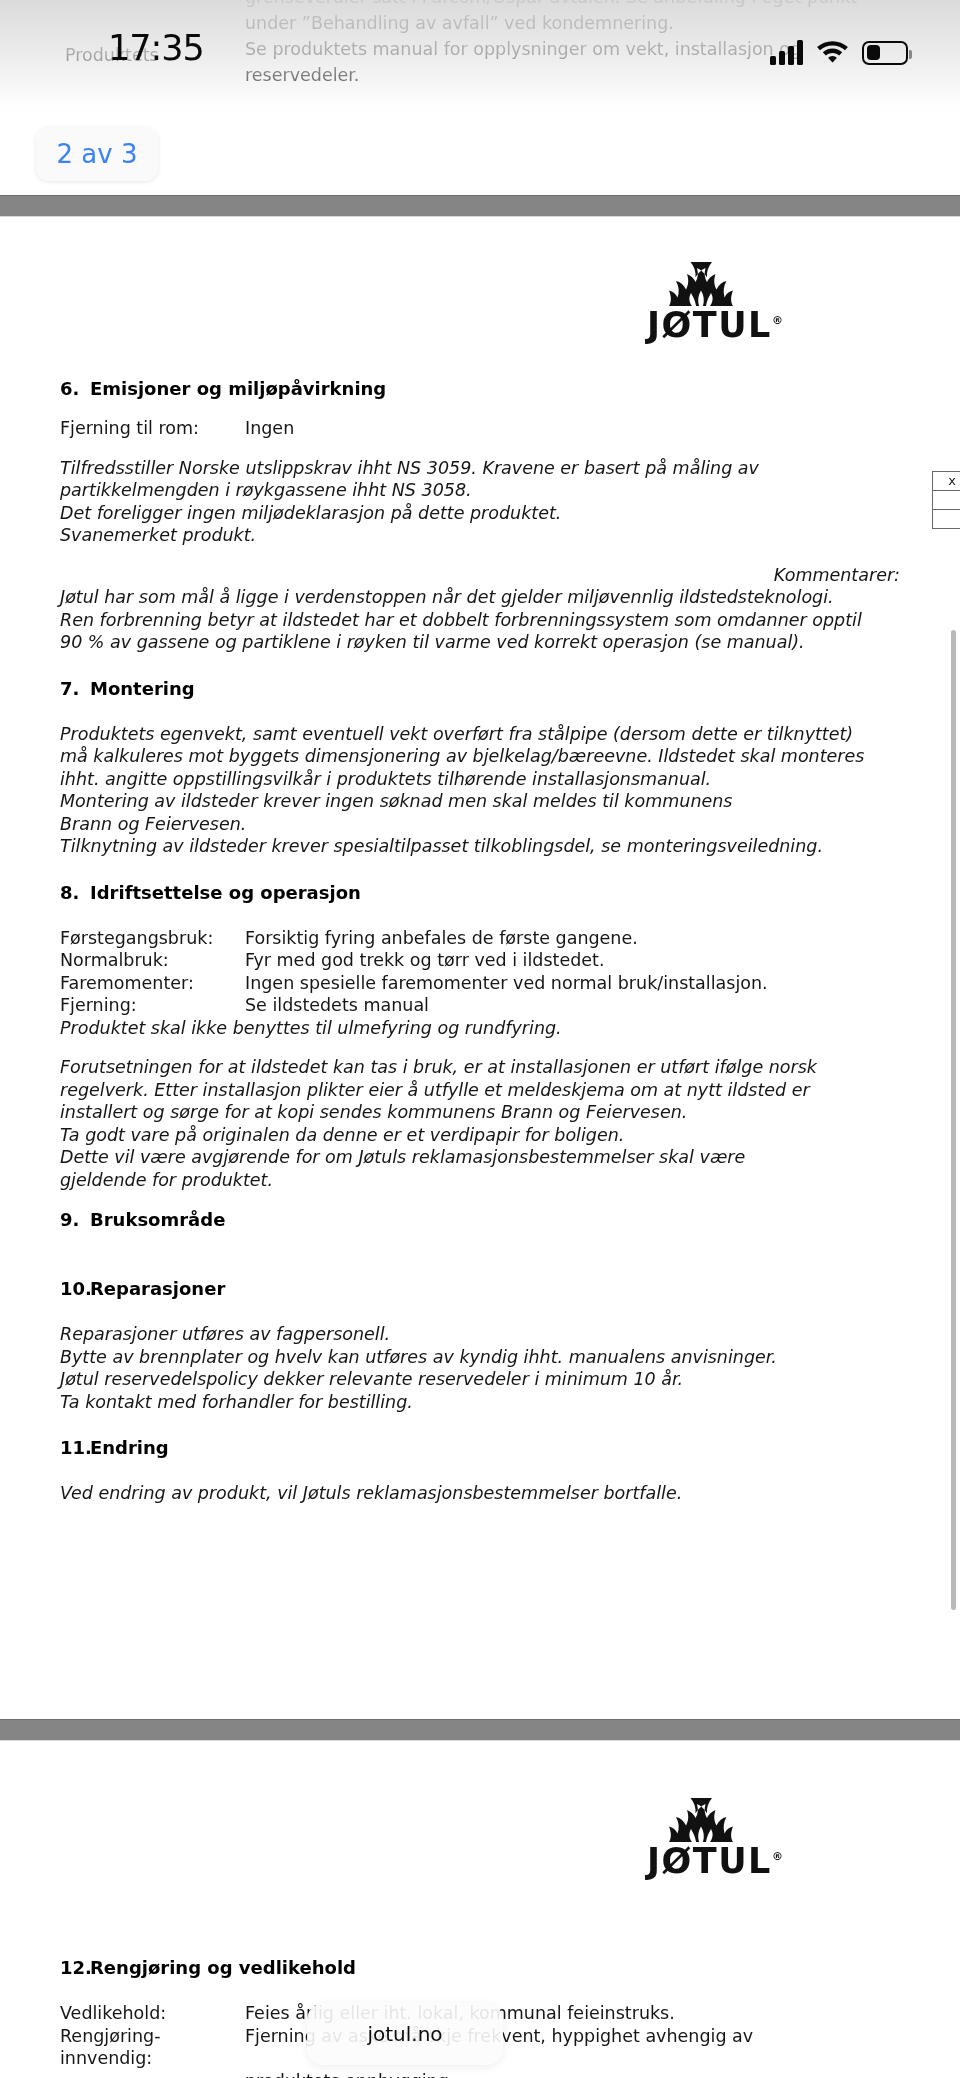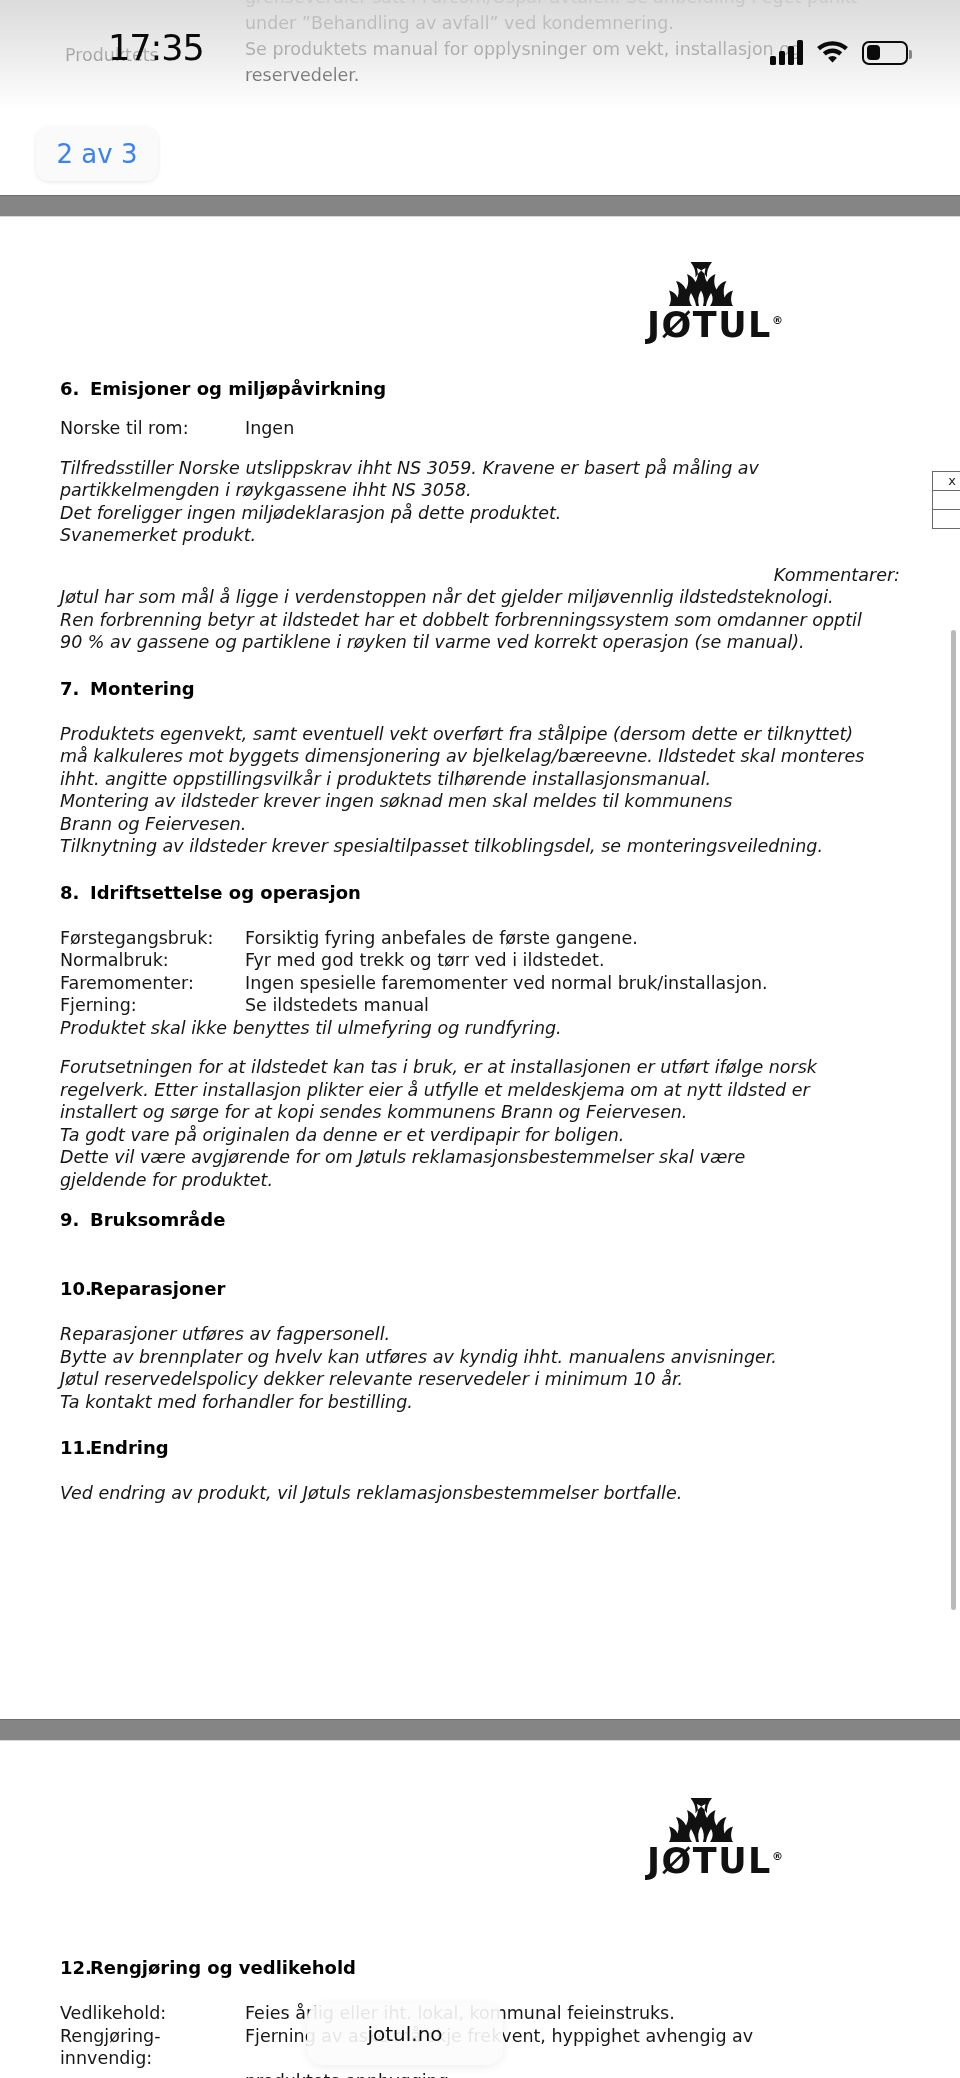--- a/index.html
+++ b/index.html
@@ -299,21 +299,21 @@
       </div>
 
       <div class="doc-body" id="body-2">
 
         <h2 class="sec-head">
           <span class="num">6.</span>
           <span>Emisjoner og miljøpåvirkning</span>
         </h2>
         <div class="spacer-md"></div>
         <div class="defrow">
-          <span class="dlabel">Norske til rom:</span>
+          <span class="dlabel">Fjerning til rom:</span>
           <span class="dval">Ingen</span>
         </div>
         <div class="spacer-md"></div>
 
         <div class="emis-wrap">
           <p class="para">Tilfredsstiller Norske utslippskrav ihht NS 3059. Kravene er basert på måling av</p>
           <p class="para">partikkelmengden i røykgassene ihht NS 3058.</p>
           <p class="para">Det foreligger ingen miljødeklarasjon på dette produktet.</p>
           <p class="para">Svanemerket produkt.</p>
 

